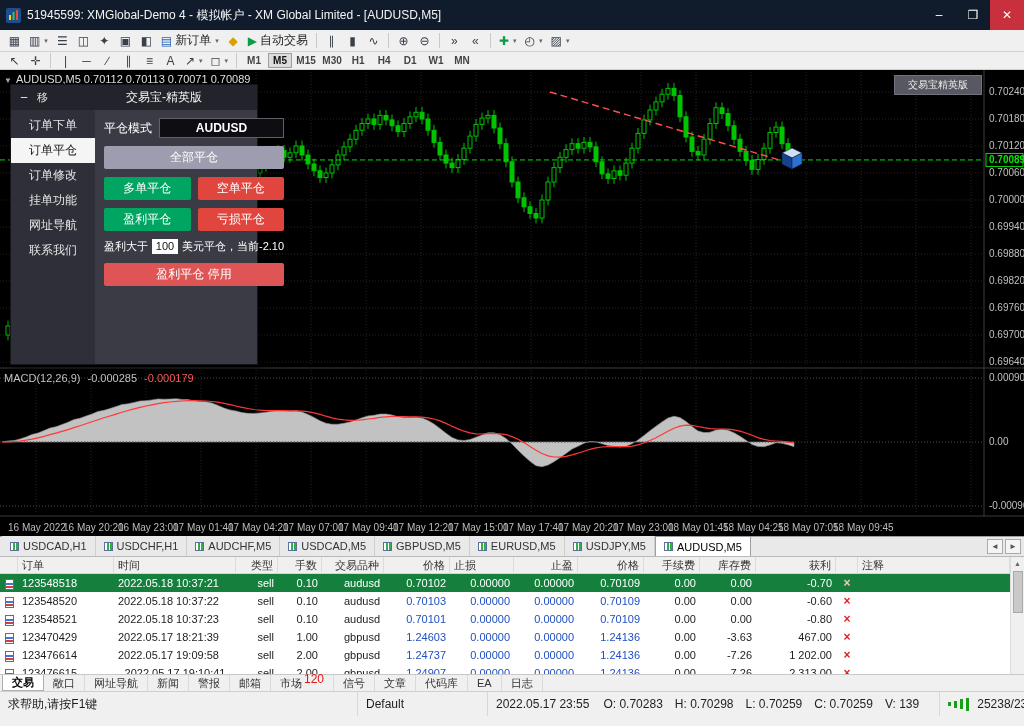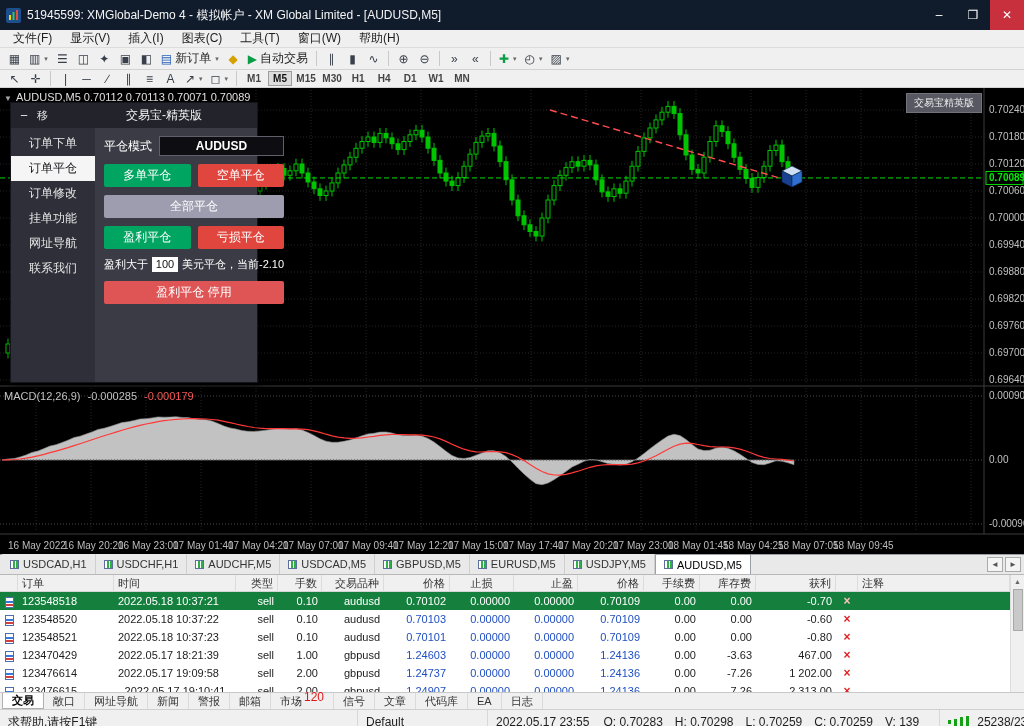--- a/index.html
+++ b/index.html
@@ -46,21 +46,21 @@
   .macd-area{fill:#c2c2c2;stroke:#8f8f8f;stroke-width:.6;}
   .macd-signal{fill:none;stroke:#ff3838;stroke-width:1.2;}
   .macd-level{stroke:#4a4a4a;stroke-dasharray:1 2;}
   .info{fill:#e4e4e4;font-size:11px;}
   .info-arrow{fill:#a8a8a8;font-size:8px;}
   .macd-main-val{fill:#c8c8c8;}
   .macd-sig-val{fill:#ff5c5c;}
   .tagrect{fill:#000;stroke:#00dd00;}
   .tagtext{fill:#00ee00;font-size:10px;font-weight:bold;}
   .badge{position:absolute;top:5px;right:42px;background:#585862;color:#efefef;font-size:10px;
-         padding:2px 7px;border:1px solid #73737d;}
+         padding:2px 13px;border:1px solid #73737d;}
   
   .panel{position:absolute;left:10px;top:14px;width:248px;height:281px;background:#3b3b45;
          border:1px solid #14141b;box-shadow:3px 4px 10px rgba(0,0,0,.55);display:flex;flex-direction:column;}
   .phead{height:25px;flex:0 0 25px;background:#23232c;display:flex;align-items:center;color:#e8e8e8;position:relative;padding-left:6px;gap:6px;}
   .pmin{width:14px;text-align:center;font-size:13px;}
   .pmove{font-size:11px;}
   .ptitle{position:absolute;left:70px;right:10px;text-align:center;font-size:12px;color:#f4f4f4;}
   .pbody{flex:1;display:flex;}
   .ptabs{width:84px;flex:0 0 84px;background:#2f2f39;padding-top:3px;}
   .ptab{height:25px;line-height:25px;text-align:center;color:#e6e6e6;font-size:12px;}
@@ -135,29 +135,20 @@
         </svg>
     </span>
     <span class="title">51945599: XMGlobal-Demo 4 - 模拟帐户 - XM Global Limited - [AUDUSD,M5]</span>
     <div class="wbtns">
       <div class="wbtn">–</div>
       <div class="wbtn">❐</div>
       <div class="wbtn close">✕</div>
     </div>
   </div>
 
-  <div class="menubar">
-      <div class="menu-item">文件(F)</div>
-      <div class="menu-item">显示(V)</div>
-      <div class="menu-item">插入(I)</div>
-      <div class="menu-item">图表(C)</div>
-      <div class="menu-item">工具(T)</div>
-      <div class="menu-item">窗口(W)</div>
-      <div class="menu-item">帮助(H)</div>
-    </div>
   <div class="toolbar t1">
       <div class="tbtn">
         <span class="glyph">▦</span>
       </div>
       <div class="tbtn">
         <span class="glyph">▥</span>
         <span class="ddg">▾</span>
       </div>
       <div class="tbtn">
         <span class="glyph">☰</span>
@@ -657,25 +648,25 @@
             <div class="ptab">挂单功能</div>
             <div class="ptab">网址导航</div>
             <div class="ptab">联系我们</div>
           </div>
         <div class="pcontent">
           <div class="prow">
             <span class="plabel">平仓模式</span>
             <span class="pmode">AUDUSD</span>
           </div>
           <div class="prow">
+            <div class="pbtn gray">全部平仓</div>
+          </div>
+          <div class="prow">
             <div class="pbtn green">多单平仓</div>
             <div class="pbtn red">空单平仓</div>
-          </div>
-          <div class="prow">
-            <div class="pbtn gray">全部平仓</div>
           </div>
           <div class="prow">
             <div class="pbtn green">盈利平仓</div>
             <div class="pbtn red">亏损平仓</div>
           </div>
           <div class="prow rule">
             <span>盈利大于</span>
             <span class="pinput">100</span>
             <span>美元平仓，当前-2.10</span>
           </div>
@@ -730,21 +721,21 @@
 
   <div class="terminal">
     <div class="thead">
         <div class="tc h" style="flex: 0 0 18px; width: 18px; text-align: center;"></div>
         <div class="tc h" style="flex: 0 0 96px; width: 96px; text-align: left;">订单</div>
         <div class="tc h" style="flex: 0 0 122px; width: 122px; text-align: left;">时间</div>
         <div class="tc h" style="flex: 0 0 42px; width: 42px; text-align: right;">类型</div>
         <div class="tc h" style="flex: 0 0 44px; width: 44px; text-align: right;">手数</div>
         <div class="tc h" style="flex: 0 0 62px; width: 62px; text-align: right;">交易品种</div>
         <div class="tc h" style="flex: 0 0 66px; width: 66px; text-align: right;">价格</div>
-        <div class="tc h" style="flex: 0 0 64px; width: 64px; text-align: center;">止损</div>
+        <div class="tc h" style="flex: 0 0 64px; width: 64px; text-align: left;">止损</div>
         <div class="tc h" style="flex: 0 0 64px; width: 64px; text-align: right;">止盈</div>
         <div class="tc h" style="flex: 0 0 66px; width: 66px; text-align: right;">价格</div>
         <div class="tc h" style="flex: 0 0 56px; width: 56px; text-align: right;">手续费</div>
         <div class="tc h" style="flex: 0 0 56px; width: 56px; text-align: right;">库存费</div>
         <div class="tc h" style="flex: 0 0 80px; width: 80px; text-align: right;">获利</div>
         <div class="tc h" style="flex: 0 0 22px; width: 22px; text-align: center;"></div>
         <div class="tc h" style="flex: 1 1 0%; text-align: left;">注释</div>
       </div>
     <div class="tbody">
         <div class="trow sel">

